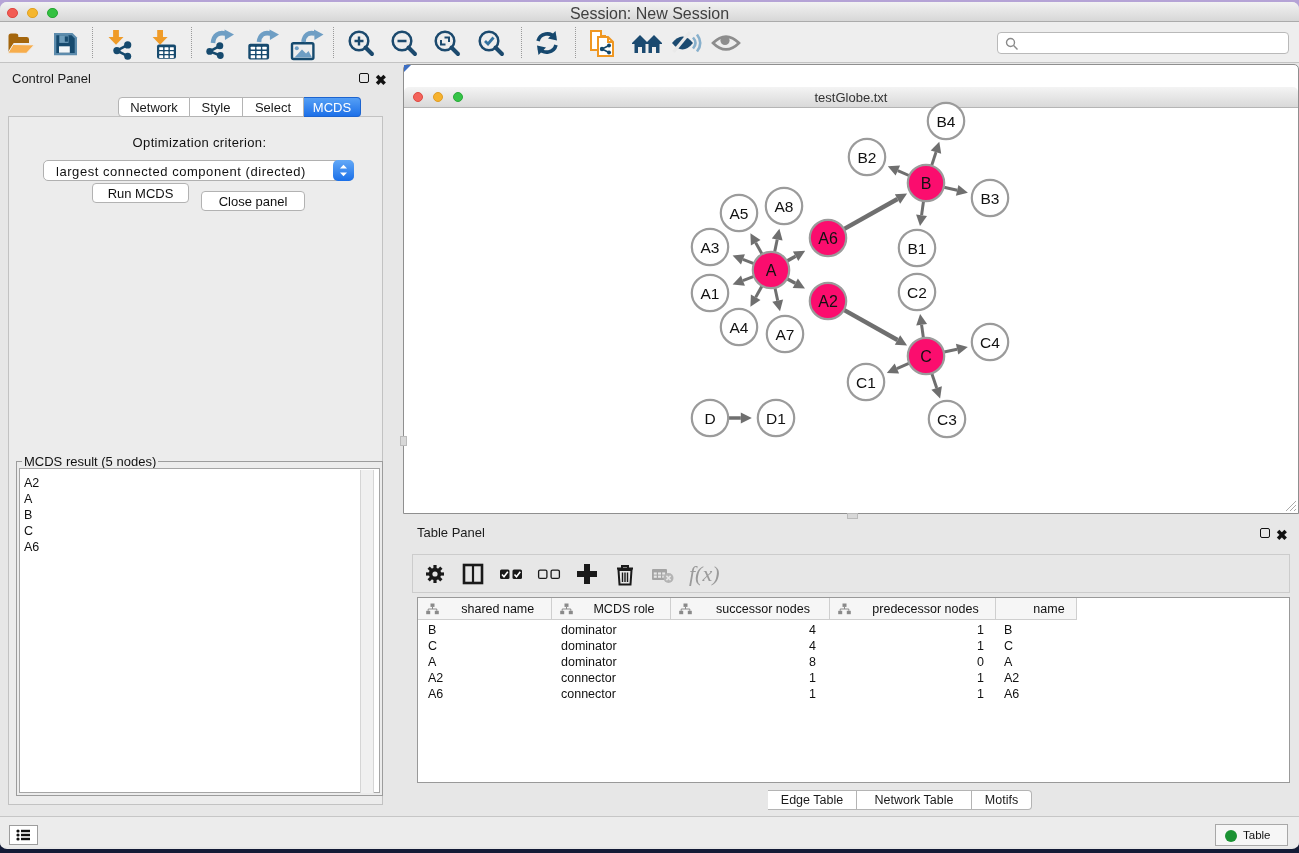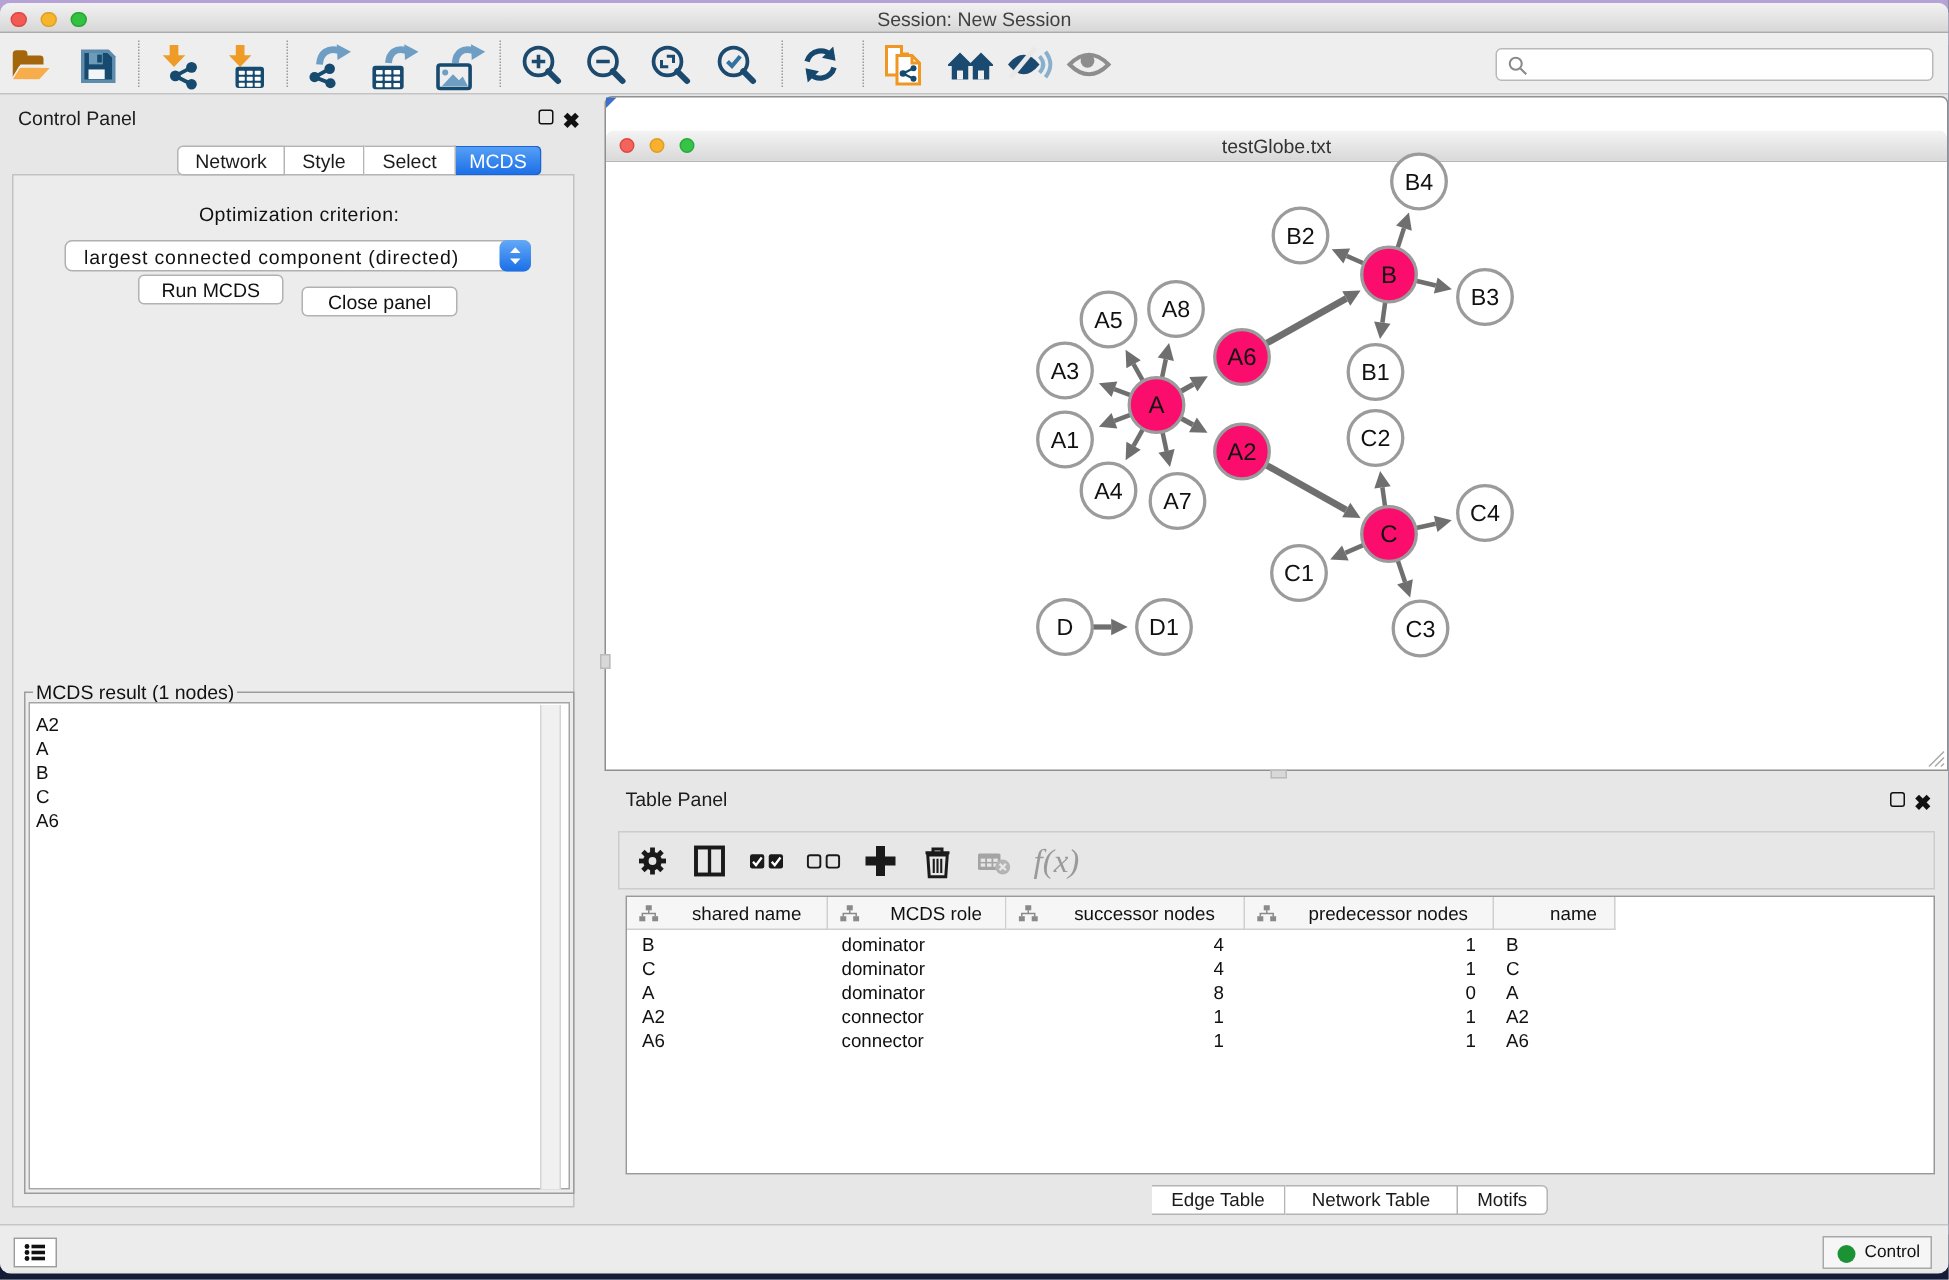--- a/index.html
+++ b/index.html
@@ -3,21 +3,21 @@
 <meta charset="utf-8">
 <style>
 * { margin:0; padding:0; box-sizing:border-box; }
 html,body { width:1299px; height:853px; overflow:hidden; }
 body { font-family:"Liberation Sans", sans-serif; background:#171f3a; position:relative; }
 #desktop-top { position:absolute; left:0; top:0; width:1299px; height:30px; background:#b5a3d6; }
 #desktop-bottom { position:absolute; left:0; top:823px; width:1299px; height:30px; background:#131b36; }
 #win { position:absolute; left:0; top:2px; width:1299px; height:847px; background:#e7e7e7; border-radius:7px 7px 7px 7px; overflow:hidden; }
 
 #titlebar { position:absolute; left:0; top:0; width:1299px; height:20px; background:linear-gradient(#f2f2f2,#d7d7d7); border-bottom:1px solid #ababab; }
-#titlebar .title { position:absolute; left:0; right:0; top:3px; text-align:center; font-size:13px; color:#404040; }
+#titlebar .title { position:absolute; left:0; right:0; top:3px; text-align:center; font-size:16px; color:#404040; }
 .tl { position:absolute; top:5.5px; width:10.5px; height:10.5px; border-radius:50%; }
 #titlebar .tl.r { left:7px;  background:#f25b53; border:1px solid #dd4741; }
 #titlebar .tl.y { left:27px; background:#f5b62d; border:1px solid #dfa023; }
 #titlebar .tl.g { left:47px; background:#33c141; border:1px solid #27a534; }
 
 #toolbar { position:absolute; left:0; top:20px; width:1299px; height:41px; background:#eeeeee; border-bottom:1px solid #c3c3c3; }
 .tsep { position:absolute; top:5px; height:31px; width:0; border-left:1px dotted #9a9a9a; }
 #searchbox { position:absolute; left:997px; top:10px; width:292px; height:22px; background:#fff; border:1px solid #b9b9b9; border-radius:4px; }
 #searchbox svg { position:absolute; left:7px; top:4px; }
 
@@ -233,21 +233,21 @@
   <div id="dropdown">
     <div class="txt">largest connected component (directed)</div>
     <div class="step"><svg width="21" height="21" viewBox="0 0 21 21">
           <path d="M7 8.6 L10.5 4.8 L14 8.6 Z" fill="#fff"></path>
           <path d="M7 12.4 L10.5 16.2 L14 12.4 Z" fill="#fff"></path>
         </svg></div>
   </div>
   <div class="btn" style="left:92px; top:181px; width:97px;text-align:right;">Run MCDS</div>
   <div class="btn" style="left:201px; top:189px; width:104px;">Close panel</div>
   <div id="fieldset">
-    <legend>MCDS result (1 nodes)</legend>
+    <legend>MCDS result (5 nodes)</legend>
     <div id="listbox">
       <div class="items">A2<br>A<br>B<br>C<br>A6</div>
       <div id="listtrack"></div>
     </div>
   </div>
   <div id="gwin">
     <div style="position:absolute; left:0; top:0; width:0; height:0; border-top:7px solid #3d6fc4; border-right:7px solid transparent; z-index:3;"></div>
     <div id="gwin-title">
       <div class="tl r"></div>
         <div class="tl y"></div>
@@ -485,16 +485,16 @@
             <circle cx="8" cy="5" r="1.6"></circle>
             <circle cx="8" cy="9" r="1.6"></circle>
             <circle cx="8" cy="13" r="1.6"></circle>
             <rect x="11" y="3.8" width="9" height="2.4"></rect>
             <rect x="11" y="7.8" width="9" height="2.4"></rect>
             <rect x="11" y="11.8" width="9" height="2.4"></rect>
           </g>
         </svg></div>
     <div id="mem-btn">
         <div class="dot"></div>
-        <div class="t">Control</div>
+        <div class="t">Table</div>
       </div>
   </div>
 </div>
 
 </body></html>

